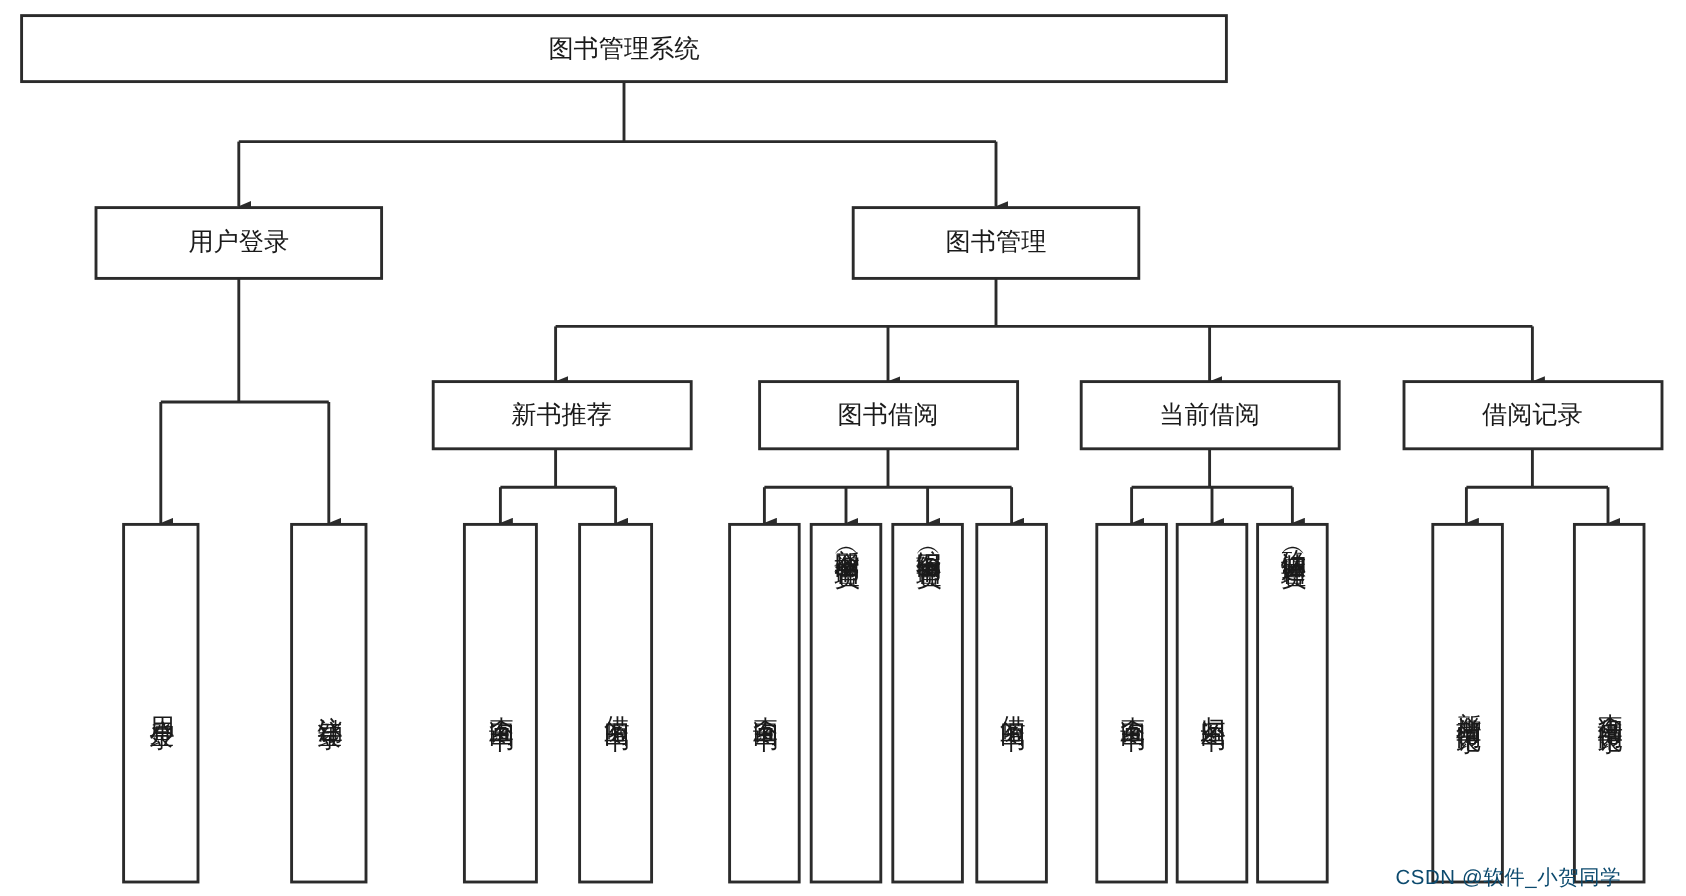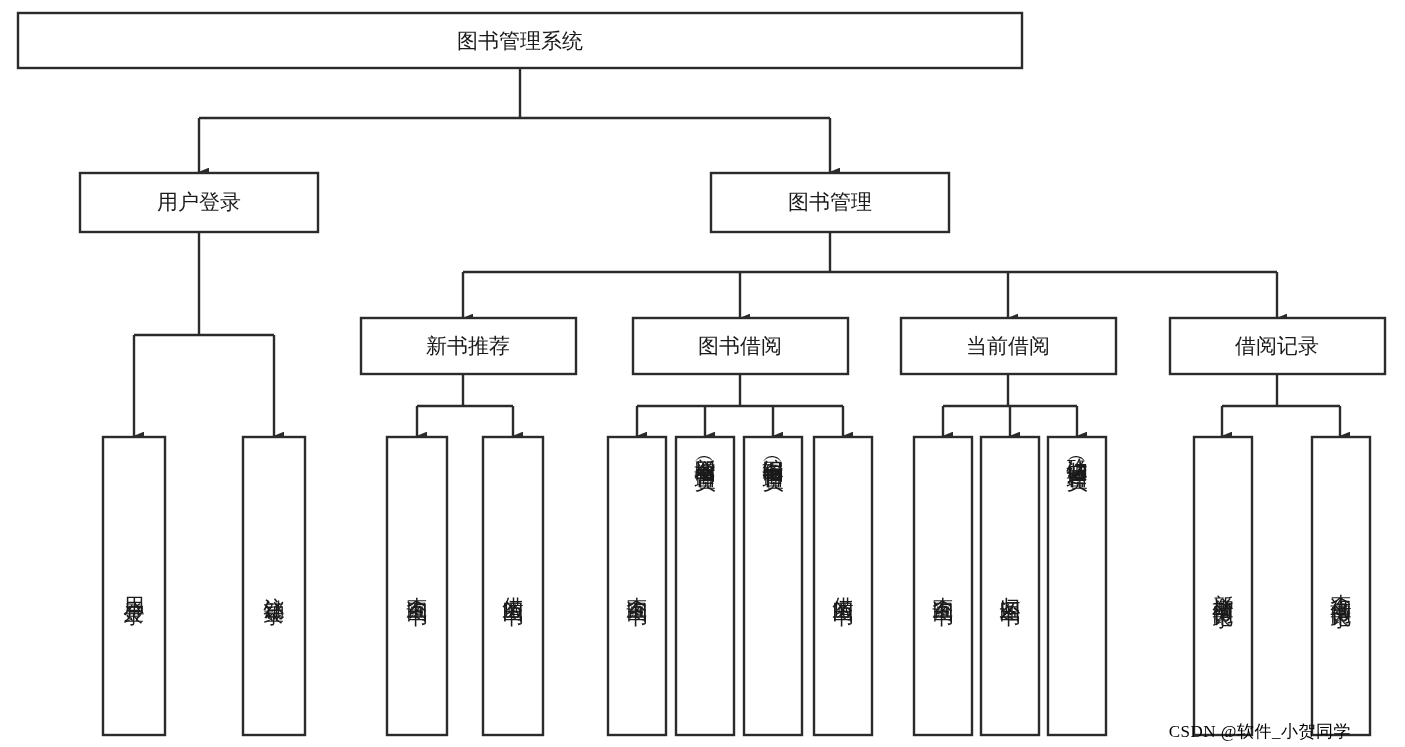--- a/index.html
+++ b/index.html
@@ -41,23 +41,23 @@
     font-family: "Liberation Sans", "DejaVu Sans", sans-serif;
     font-size: 21px;
     fill: #1a1a1a;
     text-anchor: middle;
     dominant-baseline: middle;
   }
   .watermark {
     position: absolute;
     right: 8px;
     bottom: 4px;
-    font-family: Liberation Serif, serif;
+    font-family: Liberation Sans, sans-serif;
     font-size: 17px;
-    color: #000000;
+    color: #0c4a6e;
     letter-spacing: 0.5px;
     white-space: nowrap;
     user-select: none;
   }
 </style>
 </head>
 <body>
 
 <div id="diagram-root">
 

